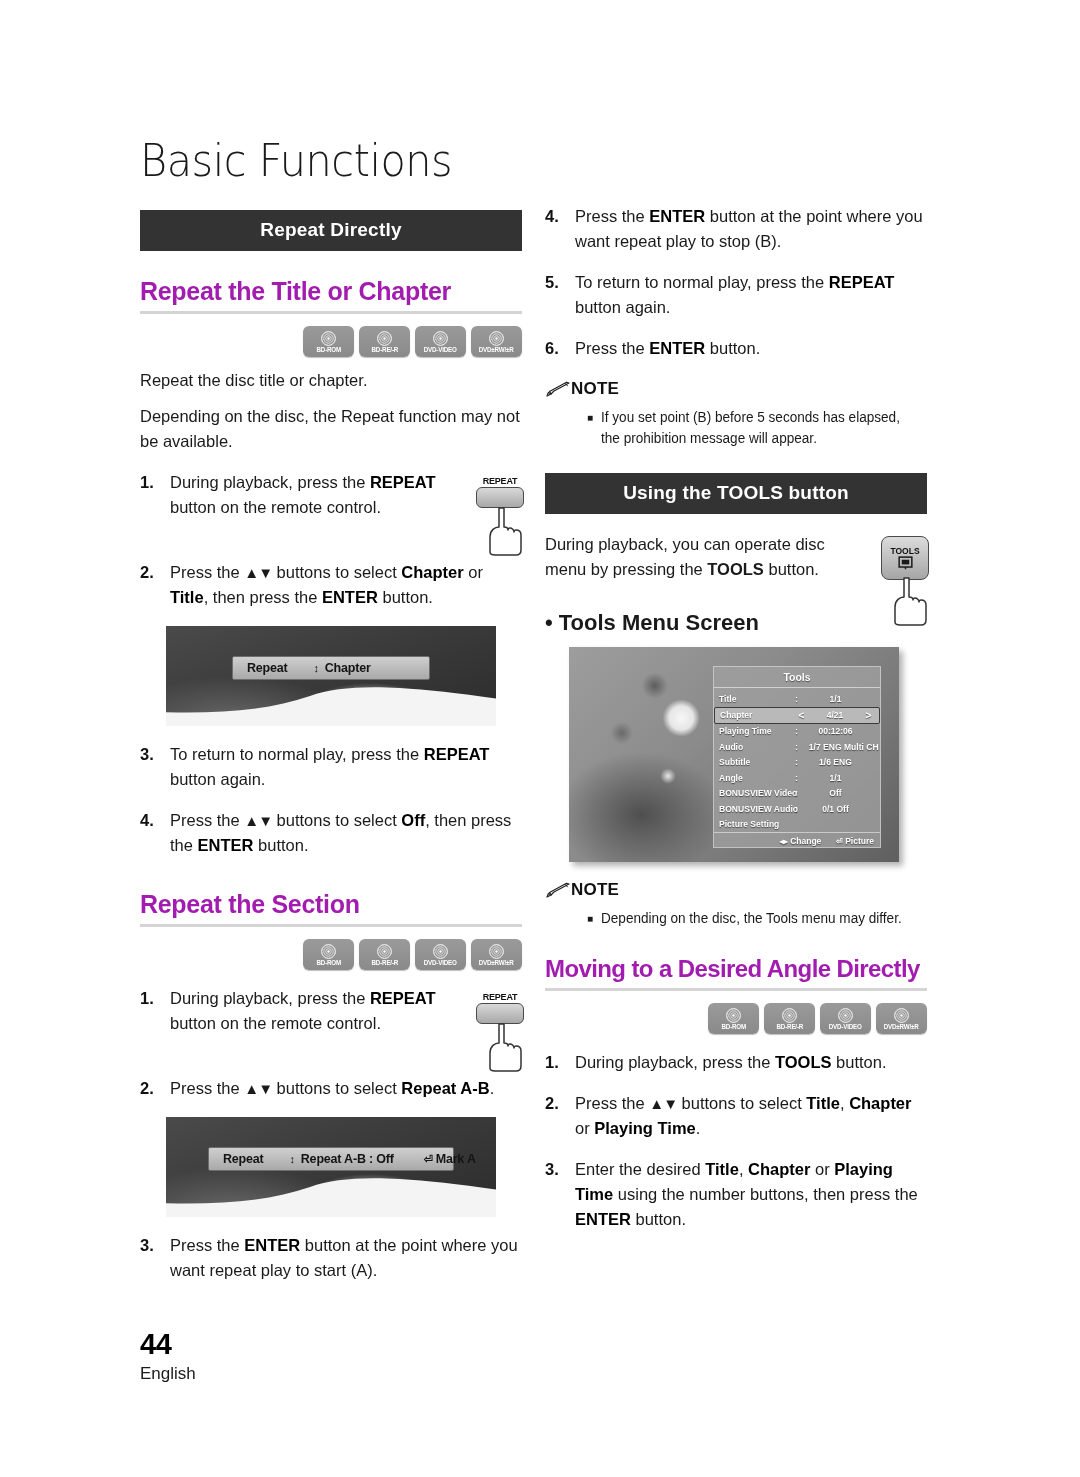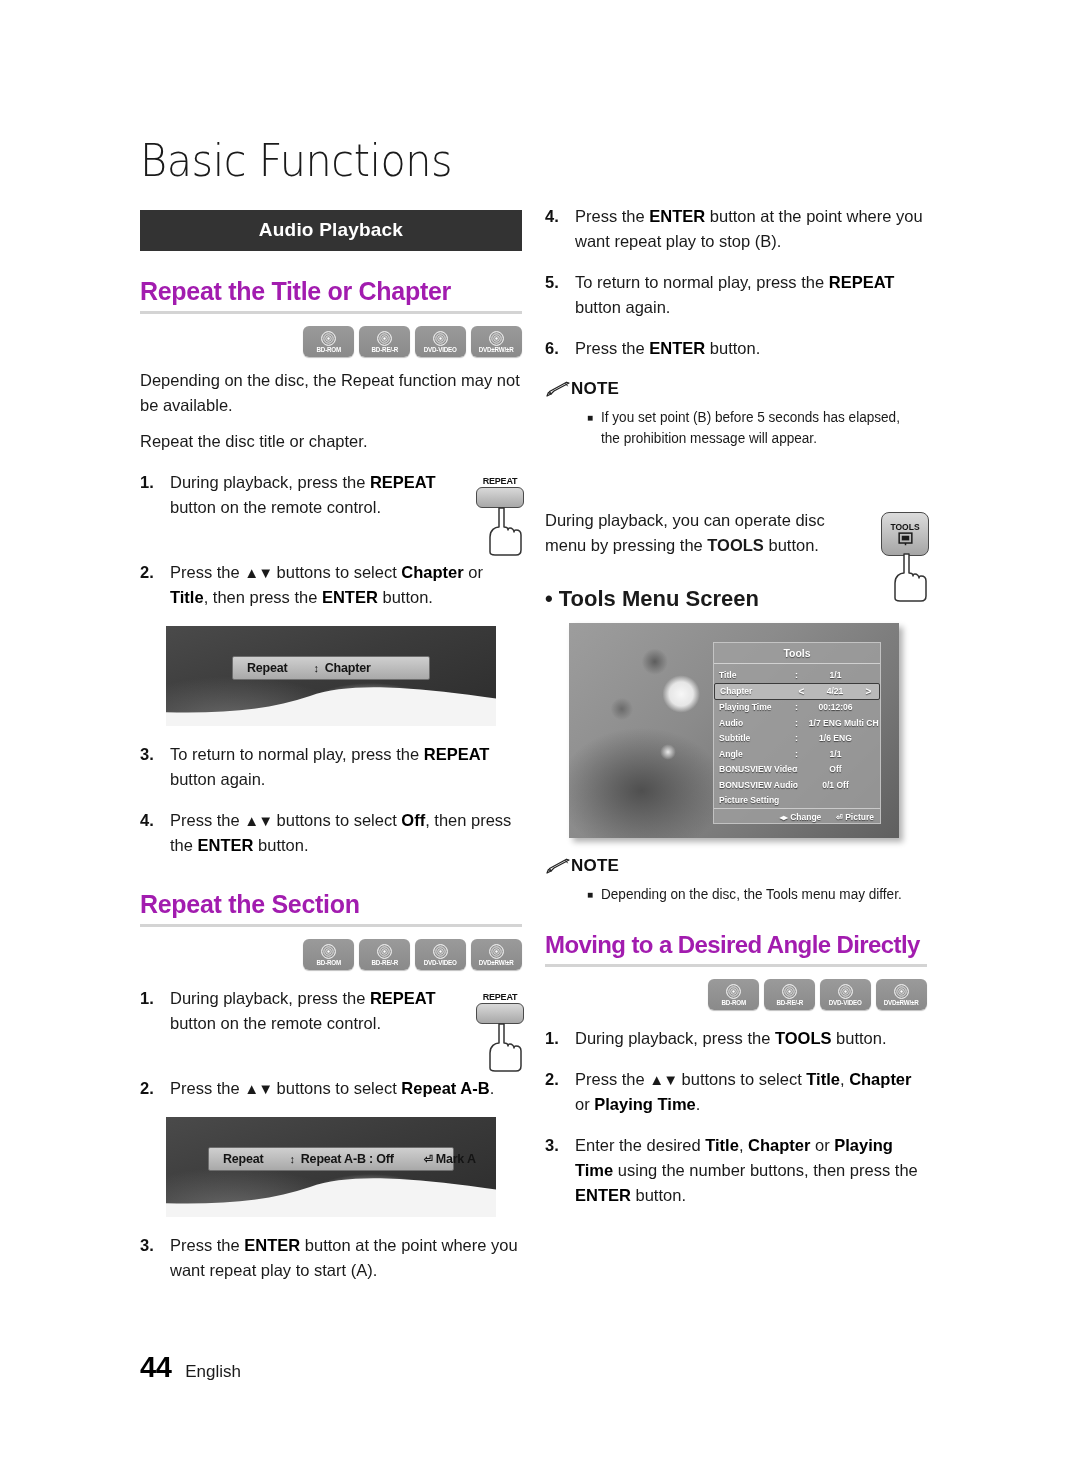--- a/index.html
+++ b/index.html
@@ -334,21 +334,22 @@
   .tools-foot .gl { font-size: 8px; }
   .tools-foot .sp { display: inline-block; width: 10px; }
 
   
   .footer {
     position: absolute;
     left: 140px;
     bottom: 93px;
     display: flex;
     align-items: baseline;
-    gap: 14px;
+    gap: 3px;
+    flex-direction: column;
   }
   .footer-num {
     font-size: 29px;
     font-weight: bold;
     color: #000;
     letter-spacing: -0.5px;
   }
   .footer-lang {
     font-size: 17px;
     color: #1a1a1a;
@@ -356,21 +357,21 @@
 </style>
 </head>
 <body>
 
 <div class="page">
 
   <div class="page-title">Basic Functions</div>
 
   <div class="col col-left">
 
-    <div class="section-bar">Audio Playback</div>
+    <div class="section-bar">Repeat Directly</div>
 
     <div style="height:26px"></div>
 
     <div class="h2">Repeat the Title or Chapter</div>
     <div class="h2-rule"></div>
 
     <div class="disc-row">
       <div class="disc">
         <svg width="15" height="15" viewBox="0 0 24 24" aria-hidden="true">
           <circle cx="12" cy="12" r="11" fill="none" stroke="#fff" stroke-width="1.6"></circle>
@@ -402,22 +403,22 @@
         <svg width="15" height="15" viewBox="0 0 24 24" aria-hidden="true">
           <circle cx="12" cy="12" r="11" fill="none" stroke="#fff" stroke-width="1.6"></circle>
           <circle cx="12" cy="12" r="7.5" fill="none" stroke="#fff" stroke-width="1.1"></circle>
           <circle cx="12" cy="12" r="4.4" fill="none" stroke="#fff" stroke-width="1"></circle>
           <circle cx="12" cy="12" r="1.9" fill="#fff"></circle>
         </svg>
         <span class="disc-label">DVD±RW/±R</span>
       </div>
     </div>
 
+    <p class="para">Repeat the disc title or chapter.</p>
     <p class="para">Depending on the disc, the Repeat function may not be available.</p>
-    <p class="para">Repeat the disc title or chapter.</p>
 
     <div class="steps" style="position:relative;">
       <div class="step">
         <span class="step-num">1.</span>
         <span class="step-text" style="max-width:268px">During playback, press the <b>REPEAT</b> button on the remote control.</span>
       </div>
 
       <div class="btn-callout" style="right:-12px; top:6px;">
         <div class="key">
           <div class="key-label">REPEAT</div>
@@ -567,23 +568,24 @@
       </svg>
       <span class="note-title">NOTE</span>
     </div>
     <div class="note-item">
       <span class="note-bullet">■</span>
       <span class="note-text">If you set point (B) before 5 seconds has elapsed, the prohibition message will appear.</span>
     </div>
 
     <div style="height:24px"></div>
 
+    <div class="section-bar">Using the TOOLS button</div>
 
     <div style="position:relative;">
-      <p class="para" style="max-width:290px; margin-top:35px;">During playback, you can operate disc menu by pressing the <b>TOOLS</b> button.</p>
+      <p class="para" style="max-width:290px; margin-top:18px;">During playback, you can operate disc menu by pressing the <b>TOOLS</b> button.</p>
 
       <div class="btn-callout" style="position:absolute; right:-12px; top:4px;">
         <div class="key-tools">
           <span class="key-tools-label">TOOLS</span>
           <svg width="15" height="14" viewBox="0 0 16 15" aria-hidden="true">
             <rect x="1.2" y="1.2" width="13.6" height="10.6" fill="none" stroke="#1a1a1a" stroke-width="1.6"></rect>
             <rect x="4" y="4" width="8" height="5" fill="#1a1a1a"></rect>
             <path d="M8 11.8 L8 14.2" stroke="#1a1a1a" stroke-width="1.6"></path>
           </svg>
         </div>

